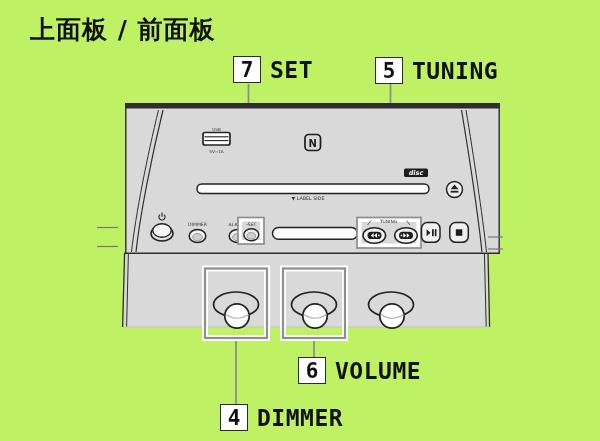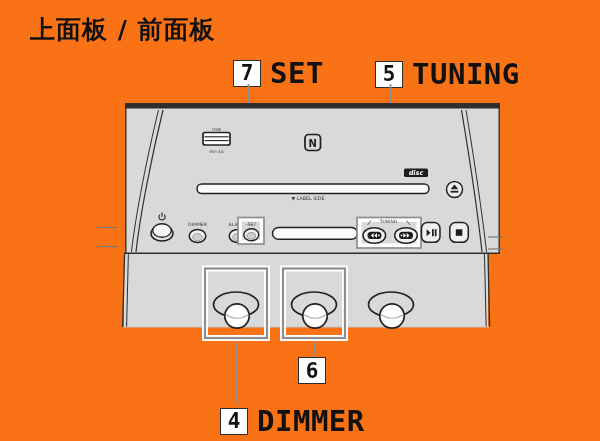--- a/index.html
+++ b/index.html
@@ -1,44 +1,45 @@
 <!DOCTYPE html>
 <html><head>
 <meta charset="utf-8">
 <style>
   html,body{margin:0;padding:0;background:#fff;}
-  #stage{position:relative;width:600px;height:441px;background:#f97316;overflow:hidden;
+  #stage{position:relative;width:600px;height:441px;background:#bef264;overflow:hidden;
          font-family:"DejaVu Sans",sans-serif;}
   #page-title{position:absolute;left:30px;top:13px;font-size:25px;font-weight:bold;
               color:#111;letter-spacing:1px;white-space:nowrap;}
   #device-svg{position:absolute;left:0;top:0;}
   .callout{position:absolute;display:flex;align-items:center;gap:9px;
            font-family:"DejaVu Sans Mono",monospace;color:#111;white-space:nowrap;}
   .numbox{width:26px;height:25px;border:1.7px solid #2b2b2b;background:#fff;
           display:flex;align-items:center;justify-content:center;
           font-size:21px;font-weight:bold;color:#111;}
-  .caltext{font-size:29px;font-weight:bold;letter-spacing:.5px;}
+  .caltext{font-size:23px;font-weight:bold;letter-spacing:.5px;}
 </style>
 </head>
 <body>
 
 <div id="stage">
 
   <div id="page-title">上面板 / 前面板</div>
 
   <div class="callout" style="left:233px;top:56px">
     <span class="numbox">7</span>
     <span class="caltext">SET</span>
   </div>
   <div class="callout" style="left:375px;top:57px">
     <span class="numbox">5</span>
     <span class="caltext">TUNING</span>
   </div>
   <div class="callout" style="left:298px;top:357px">
     <span class="numbox">6</span>
+    <span class="caltext">VOLUME</span>
   </div>
   <div class="callout" style="left:220px;top:404px">
     <span class="numbox">4</span>
     <span class="caltext">DIMMER</span>
   </div>
 
   <svg id="device-svg" width="600" height="441" viewBox="0 0 600 441" font-family="DejaVu Sans, sans-serif">
 
     <g stroke="#8e8e8e" stroke-width="1.8">
       <line x1="248.5" y1="84" x2="248.5" y2="218"></line>

